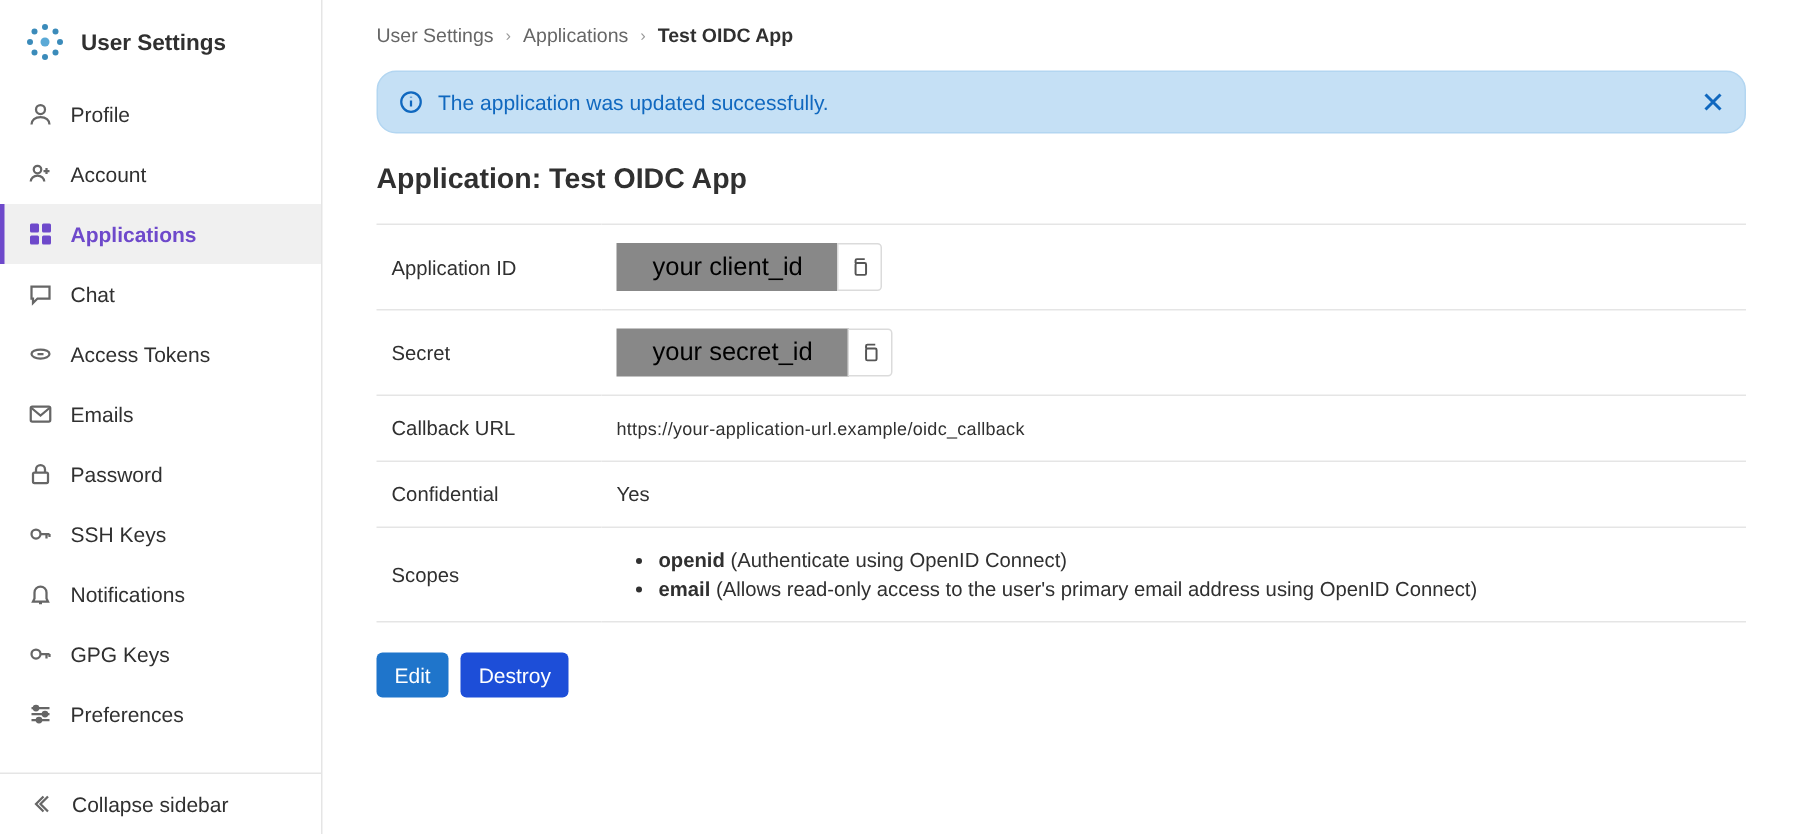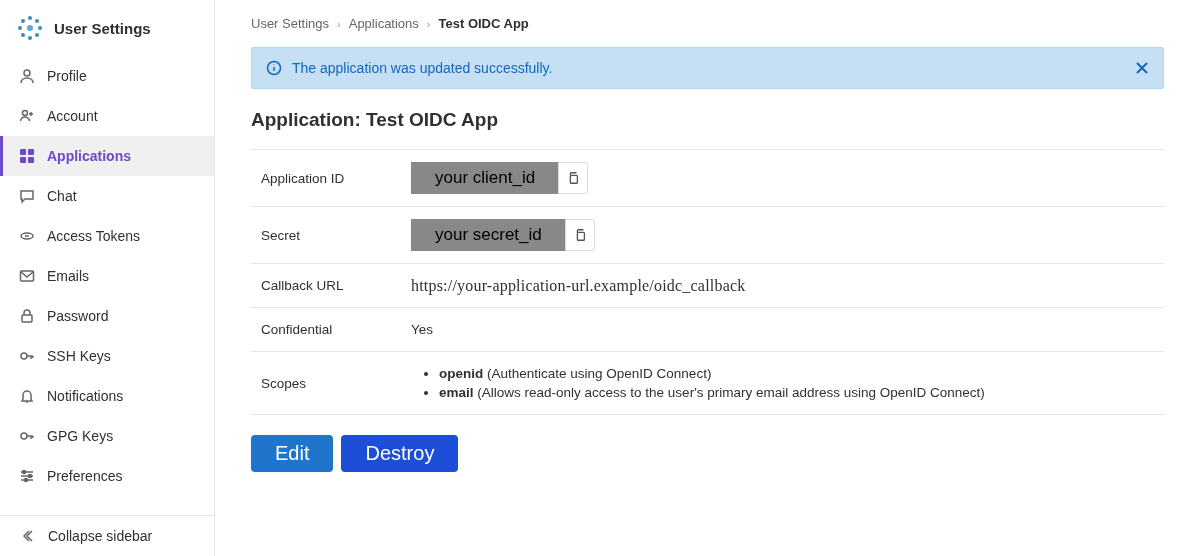--- a/index.html
+++ b/index.html
@@ -72,21 +72,21 @@
     .breadcrumb .crumb.current { font-weight: 700; color: #303030; }
     .breadcrumb .sep { color: #999; font-size: 11px; }
     .alert {
       background: #c5e0f5;
       border: 1px solid #b3d6f1;
       padding: 12px 14px;
       display: flex;
       align-items: center;
       gap: 10px;
       color: #1068bf;
-      border-radius: 2px;
+      border-radius: 13px;
       margin-bottom: 20px;
       position: relative;
     }
     .alert-close { margin-left: auto; cursor: pointer; color: #1068bf; }
     .page-title { font-size: 19px; font-weight: 700; margin-bottom: 18px; }
     .detail-table { width: 100%; border-collapse: collapse; }
     .detail-row { border-top: 1px solid #e5e5e5; }
     .detail-row:last-child { border-bottom: 1px solid #e5e5e5; }
     .detail-label { width: 150px; padding: 14px 10px; vertical-align: middle; font-size: 13.5px; color: #303030; }
     .detail-value { padding: 12px 10px; vertical-align: middle; font-size: 13.5px; }
@@ -105,31 +105,31 @@
       justify-content: center;
       width: 30px;
       height: 32px;
       border: 1px solid #dbdbdb;
       background: #fff;
       margin-left: -1px;
       cursor: pointer;
       vertical-align: middle;
       border-radius: 0 3px 3px 0;
     }
-    .mono { font-family: Liberation Serif, serif; letter-spacing: 0.2px; font-size: 16px; }
+    .mono { font-family: Liberation Sans, sans-serif; letter-spacing: 0.2px; font-size: 12px; }
     .scope-list { list-style: disc; padding-left: 28px; }
     .scope-list li { padding: 2px 0; }
     .actions { margin-top: 20px; display: flex; gap: 8px; }
     .btn {
-      padding: 7px 24px;
+      padding: 7px 12px;
       border-radius: 4px;
       color: #fff;
       border: none;
       cursor: pointer;
-      font-size: 20px;
+      font-size: 14px;
     }
     .btn-primary { background: #1f75cb; }
     .btn-danger { background: #1d4ed8; text-align: right; }
     svg { display: block; }
   </style>
 </head>
 <body>
 
 <aside class="sidebar">
   <div class="sidebar-header">

